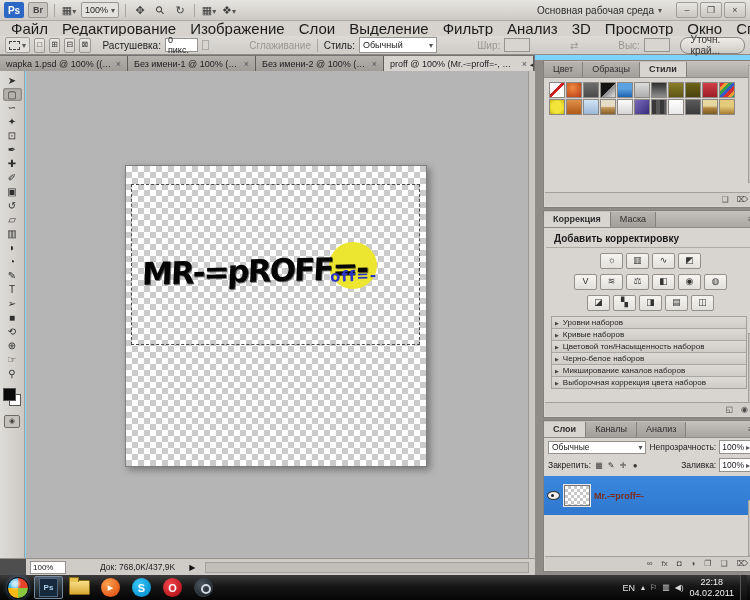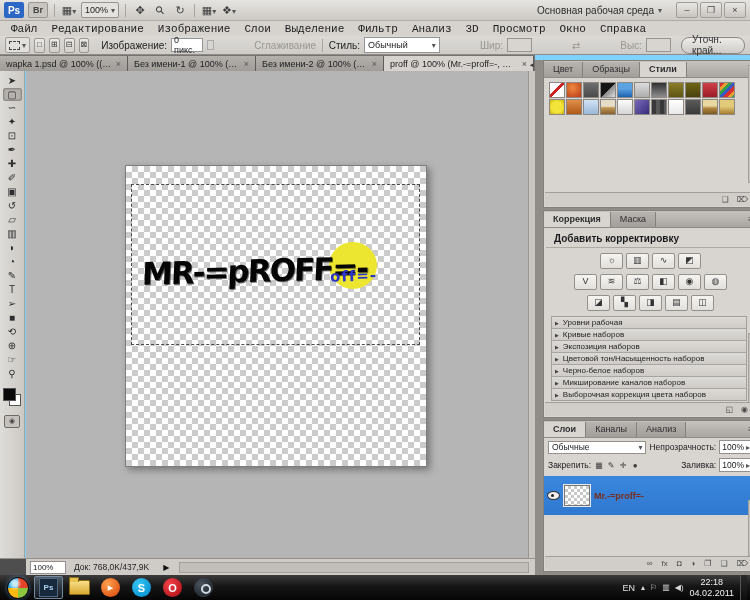--- a/index.html
+++ b/index.html
@@ -14,21 +14,21 @@
   .ab-icon{min-width:16px;height:15px;color:#3c3c3c;font-size:11px;line-height:15px;text-align:center;}
   .rot45{display:inline-block;transform:rotate(-45deg);}
   .zoom-box{display:flex;align-items:center;height:14px;background:#e4e2de;border:1px solid #979591;border-radius:2px;padding:0 3px;font-size:9px;color:#222;gap:3px;}
   .dd-arrow{font-size:8px;color:#555;}
   .workspace{margin-left:auto;display:flex;align-items:center;gap:4px;font-size:10px;color:#2a2a2a;padding:0 4px;}
   .winbtns{display:flex;gap:2px;margin-left:6px;}
   .winbtn{width:20px;height:14px;font-size:9px;line-height:14px;text-align:center;color:#444;background:linear-gradient(#e8e6e2,#c9c6c2);border:1px solid #a09d99;border-radius:2px;}
 
   
   .menubar{position:absolute;left:0;top:21px;width:750px;height:15px;background:#d6d3cf;display:flex;align-items:center;padding-left:4px;box-sizing:border-box;}
-  .menu-item{font-size:11px;color:#1c1c1c;padding:0 7px;white-space:nowrap;font-family:Liberation Mono, monospace;}
+  .menu-item{font-size:15px;color:#1c1c1c;padding:0 7px;white-space:nowrap;}
 
   
   .optionsbar{position:absolute;left:0;top:36px;width:750px;height:19px;background:linear-gradient(#dcdad6,#cfccc8);border-bottom:1px solid #8f8c88;display:flex;align-items:center;padding:0 5px;gap:4px;font-size:10px;color:#222;box-sizing:border-box;}
   .tool-preset{display:flex;align-items:center;gap:2px;border:1px solid #a09d99;border-radius:2px;background:#e2e0dc;height:14px;padding:0 3px;}
   .mini-marquee{width:9px;height:7px;border:1px dashed #444;}
   .mode-btn{width:13px;height:13px;border:1px solid #9a9792;background:linear-gradient(#eceae6,#d2cfcb);border-radius:2px;font-size:8px;line-height:12px;text-align:center;color:#333;}
   .opt-label{white-space:nowrap;}
   .opt-label.dim{color:#9a9792;margin-left:36px;}
   .opt-input{height:12px;background:#fff;border:1px solid #979591;font-size:9px;padding:0 2px;color:#222;display:flex;align-items:center;}
   .opt-input.dim{background:#d8d5d1;color:#aaa;}
@@ -62,21 +62,21 @@
   .blob{position:absolute;left:203px;top:76px;width:48px;height:47px;border-radius:50%;}
   .art-text{position:absolute;left:16px;top:86px;width:280px;font-family:"DejaVu Sans",sans-serif;font-weight:bold;font-size:31px;letter-spacing:-2px;color:#050505;transform:rotate(-1.5deg) skewX(-4deg);text-shadow:1px 1px 0 rgba(10,10,10,.55);white-space:nowrap;}
   .art-accent{position:absolute;left:204px;top:101px;font-family:"DejaVu Sans",sans-serif;font-weight:bold;font-size:15px;letter-spacing:1px;transform:rotate(-2deg);}
   .vscroll{position:absolute;left:528px;top:71px;width:7px;height:487px;background:#c9c6c2;border-left:1px solid #9a9792;box-sizing:border-box;}
   .collapse-arrow{position:absolute;left:527px;top:60px;width:9px;height:10px;font-size:7px;color:#333;text-align:center;line-height:10px;}
 
   
   .statusbar{position:absolute;left:0;top:558px;width:535px;height:17px;background:#cfccc8;border-top:1px solid #949空;border-top:1px solid #94918d;display:flex;align-items:center;font-size:9px;color:#222;box-sizing:border-box;}
   .status-corner{width:26px;height:17px;background:#4e4e4e;flex:0 0 auto;}
   .status-zoom{width:30px;height:11px;background:#fff;border:1px solid #949190;margin-left:4px;padding:0 2px;font-size:8px;display:flex;align-items:center;}
-  .status-doc{margin-left:8px;font-size:8.5px;white-space:nowrap;}
+  .status-doc{margin-left:34px;font-size:8.5px;white-space:nowrap;}
   .status-play{margin-left:14px;font-size:8px;color:#111;}
   .hscroll{flex:1;height:9px;margin:0 6px 0 10px;background:#c2bfbb;border:1px solid #a3a09c;}
 
   
   .panels{position:absolute;left:535px;top:60px;width:215px;height:515px;background:#8f8c88;}
   .panel{position:absolute;left:8px;width:215px;background:#d8d5d1;border:1px solid #83807c;box-sizing:border-box;}
   .ptabs{height:16px;background:linear-gradient(#c6c3bf,#a9a6a2);display:flex;align-items:flex-end;border-bottom:1px solid #8f8c88;}
   .ptab{height:15px;line-height:15px;padding:0 9px;font-size:9px;color:#2e2e2e;background:linear-gradient(#b7b4b0,#a29f9b);border-right:1px solid #83807c;white-space:nowrap;}
   .ptab.active{background:#d8d5d1;font-weight:bold;}
   .pmenu{margin-left:auto;font-size:8px;color:#3c3c3c;padding:0 4px;line-height:15px;}
@@ -188,21 +188,21 @@
 
   <div class="optionsbar">
     <span class="tool-preset">
         <span class="mini-marquee"></span>
         <span class="dd-arrow">▾</span>
       </span>
     <span class="mode-btn">□</span>
     <span class="mode-btn">⊞</span>
     <span class="mode-btn">⊟</span>
     <span class="mode-btn">⊠</span>
-    <span class="opt-label" style="margin-left:8px">Изображение:</span>
+    <span class="opt-label" style="margin-left:8px">Растушевка:</span>
     <span class="opt-input" style="width:38px">0 пикс.</span>
     <span class="chk"></span>
     <span class="opt-label dim">Сглаживание</span>
     <span class="ab-sep"></span>
     <span class="opt-label">Стиль:</span>
     <span class="opt-select" style="width:100px">
         <span>Обычный</span>
         <span class="dd-arrow" style="margin-left:auto">▾</span>
       </span>
     <span class="opt-label dim">Шир:</span>
@@ -352,29 +352,25 @@
             <span class="adj-icon">◪</span>
             <span class="adj-icon">▚</span>
             <span class="adj-icon">◨</span>
             <span class="adj-icon">▤</span>
             <span class="adj-icon">◫</span>
           </div>
         </div>
       <div id="preset-list">
           <div class="preset-row">
             <span class="preset-arrow">▶</span>
-            <span class="preset-label">Уровни рабочая</span>
+            <span class="preset-label">Уровни наборов</span>
           </div>
           <div class="preset-row">
             <span class="preset-arrow">▶</span>
             <span class="preset-label">Кривые наборов</span>
-          </div>
-          <div class="preset-row">
-            <span class="preset-arrow">▶</span>
-            <span class="preset-label">Экспозиция наборов</span>
           </div>
           <div class="preset-row">
             <span class="preset-arrow">▶</span>
             <span class="preset-label">Цветовой тон/Насыщенность наборов</span>
           </div>
           <div class="preset-row">
             <span class="preset-arrow">▶</span>
             <span class="preset-label">Черно-белое наборов</span>
           </div>
           <div class="preset-row">

